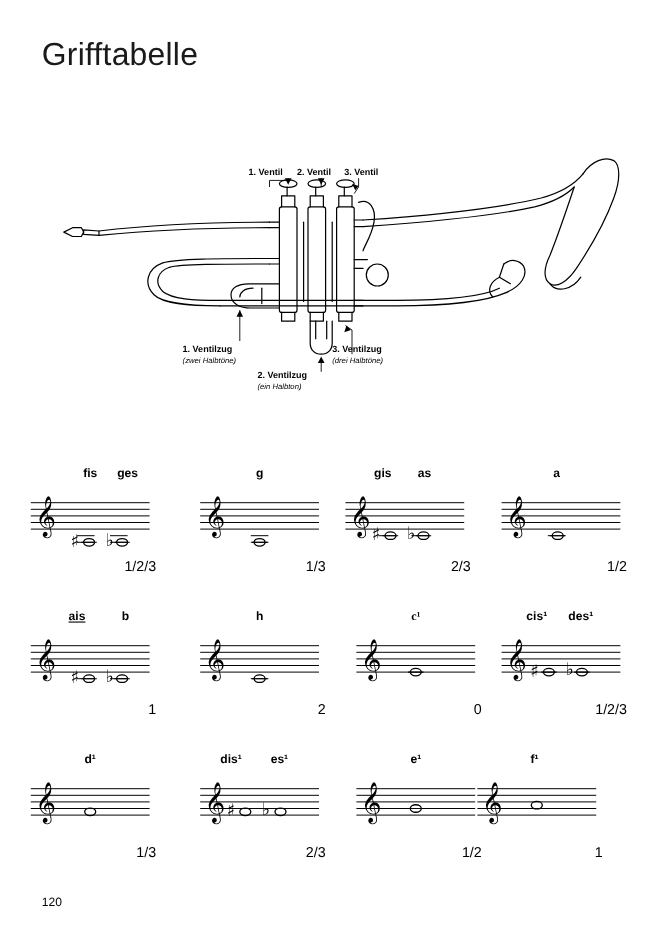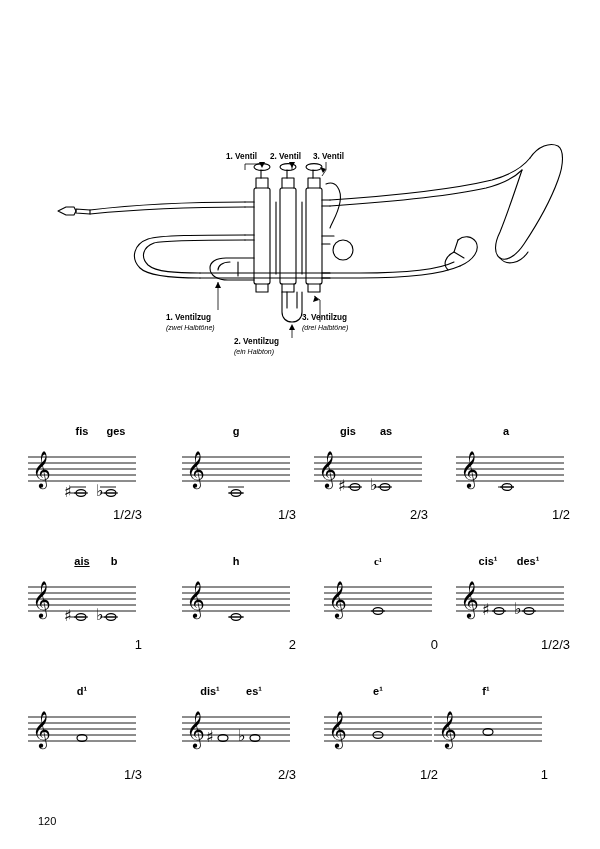--- a/index.html
+++ b/index.html
@@ -100,20 +100,21 @@
     width: 120px;
     text-align: right;
     font-size: 13px;
   }
 </style>
 </head>
 <body>
 
 <div class="page">
 
+  <div class="page-title">Grifftabelle</div>
 
   <div class="diagram">
     <svg width="540" height="230" viewBox="0 0 540 230" xmlns="http://www.w3.org/2000/svg">
       <g fill="none" stroke="#000" stroke-width="1.1" stroke-linejoin="round" stroke-linecap="round">
 
         <path d="M28 71 L36 67 L44 67 L46 71 L44 75 L36 75 Z"></path>
         <path d="M46 69 L60 70 L60 74 L46 73 Z"></path>
 
         <path d="M60 70 C 110 64, 170 62, 215 62"></path>
         <path d="M60 74 C 110 69, 170 67, 215 67"></path>
@@ -304,21 +305,21 @@
           <text x="8" y="35" font-family="DejaVu Sans, sans-serif" font-size="32" fill="#000">𝄞</text>
           <ellipse cx="55" cy="42" rx="5" ry="3.4" fill="none" stroke="#000" stroke-width="1.2"></ellipse>
           <line x1="48" y1="42" x2="62" y2="42" stroke="#000" stroke-width="1"></line>
         </svg>
         <div class="fingering">1/2</div>
       </div>
     </div>
 
     <div class="row">
       <div class="cell" style="left:22px;">
-        <div class="notename" style="left:40px;text-decoration:underline;">ais</div>
+        <div class="notename" style="left:28px;text-decoration:underline;">ais</div>
         <div class="notename" style="left:72px;">b</div>
         <svg class="staff" viewBox="0 0 116 56">
           <g stroke="#000" stroke-width="0.9">
             <line x1="4" y1="12" x2="112" y2="12"></line>
               <line x1="4" y1="18" x2="112" y2="18"></line>
             <line x1="4" y1="24" x2="112" y2="24"></line>
               <line x1="4" y1="30" x2="112" y2="30"></line>
             <line x1="4" y1="36" x2="112" y2="36"></line>
             <line x1="46" y1="42" x2="62" y2="42"></line>
             <line x1="76" y1="42" x2="92" y2="42"></line>

